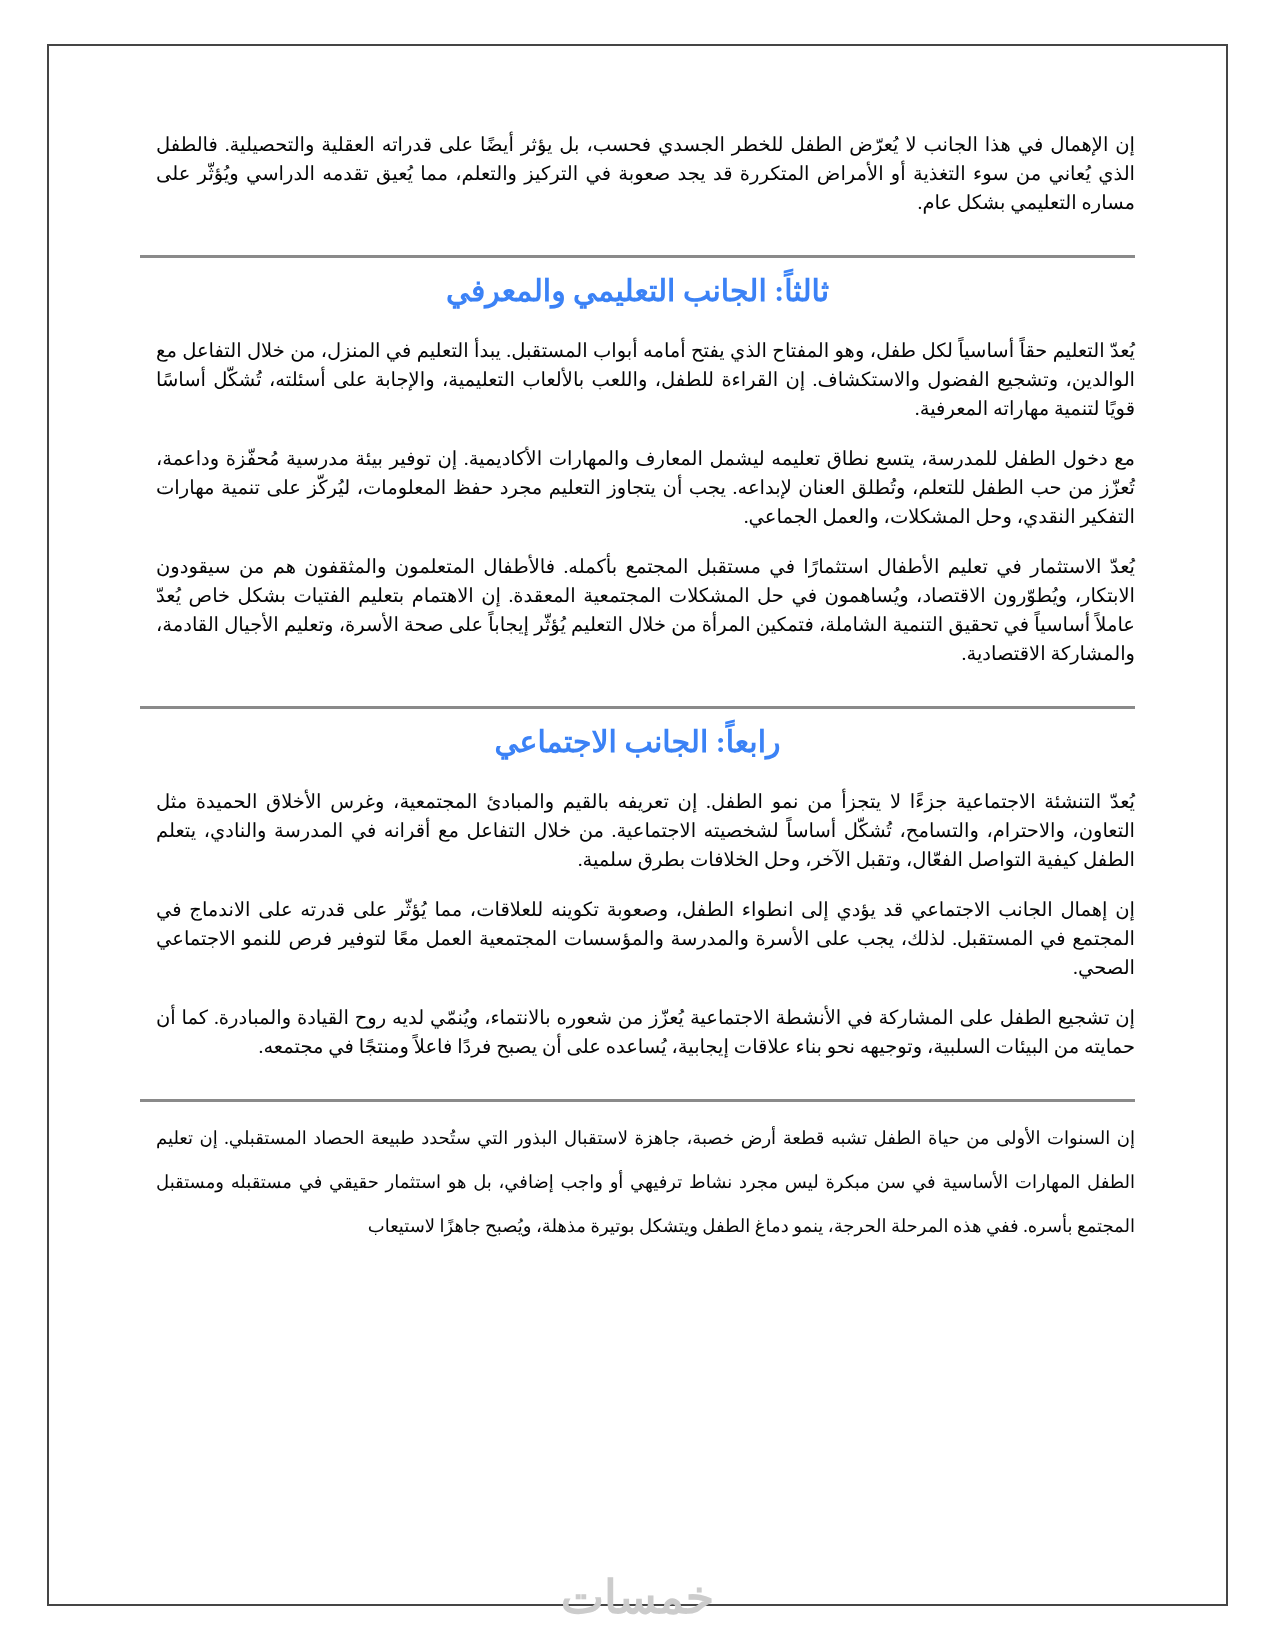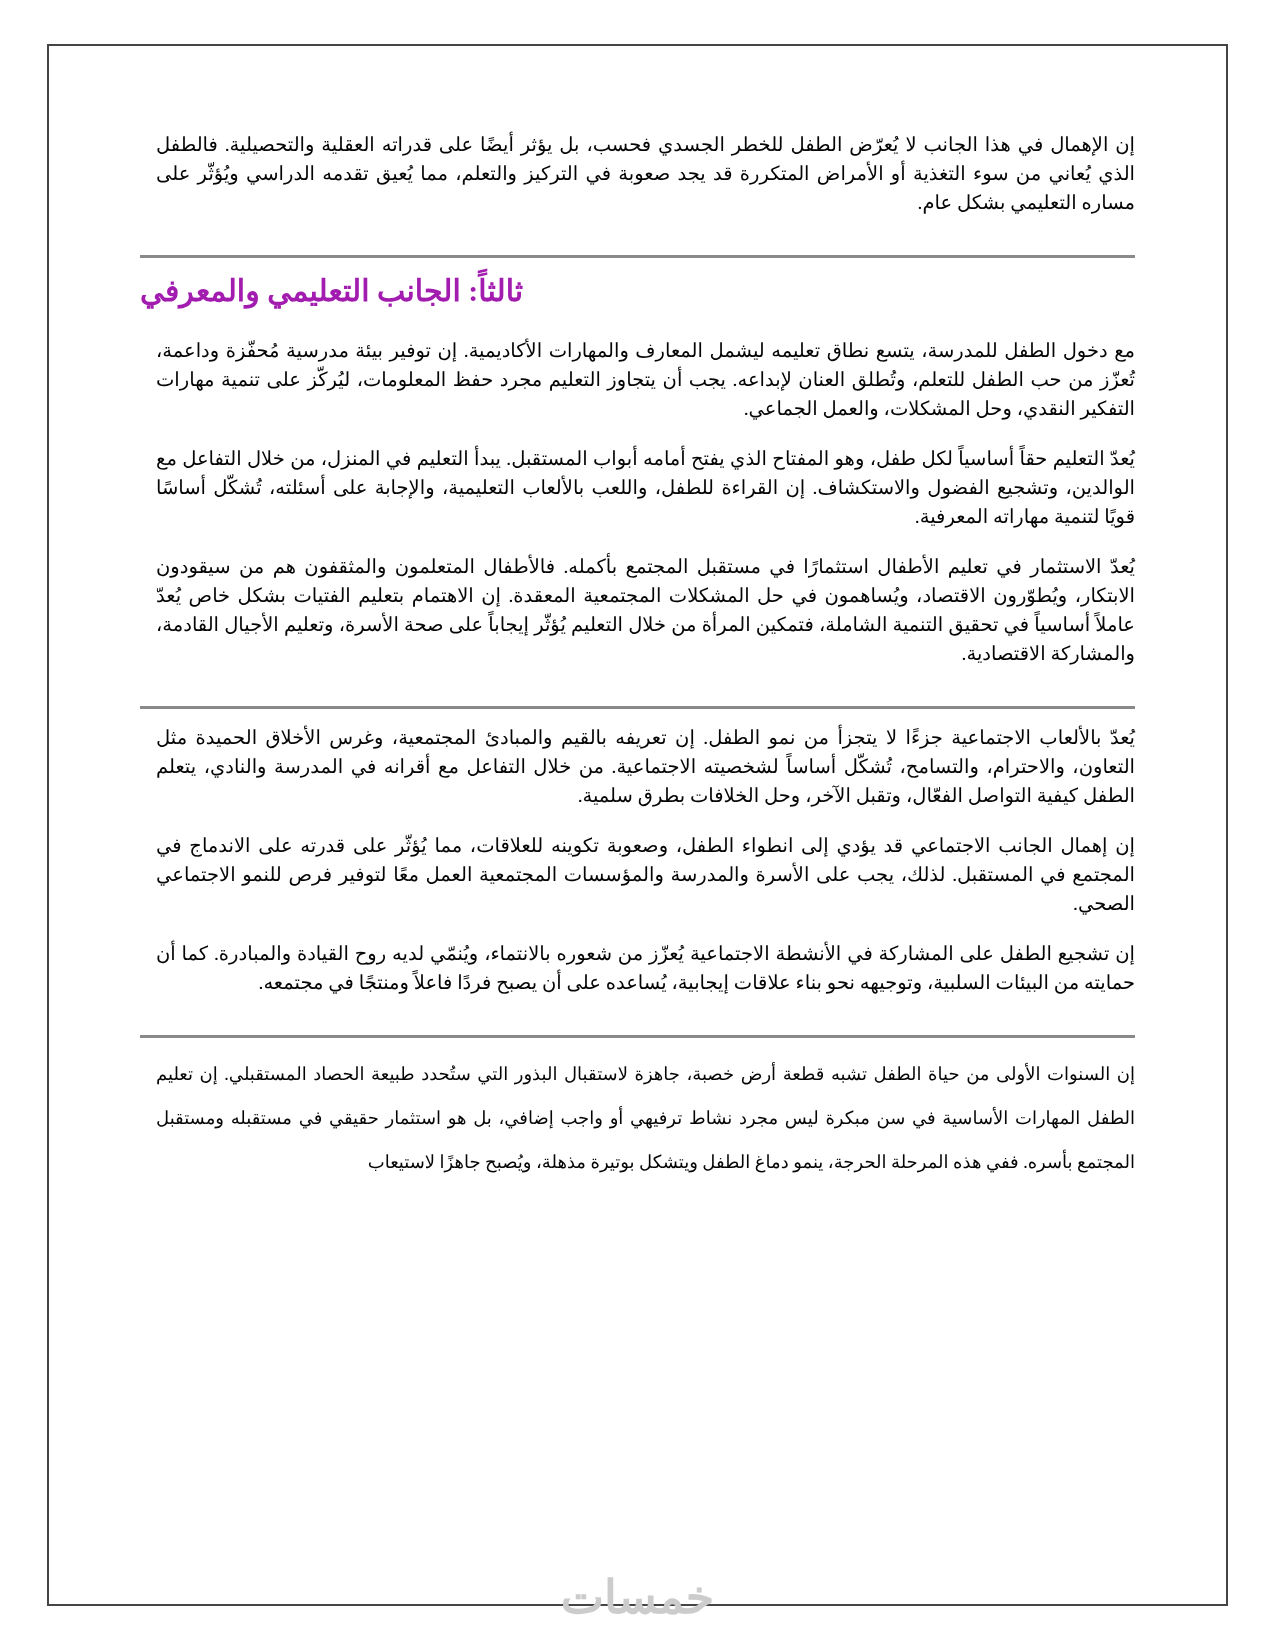--- a/index.html
+++ b/index.html
@@ -43,23 +43,23 @@
   hr.divider {
     border: none;
     border-top: 3px solid #8a8a8a;
     margin: 38px 0 14px 0;
     height: 0;
   }
   h2.section-heading {
     font-size: 30px;
     line-height: 38px;
     font-weight: bold;
-    text-align: left;
+    text-align: center;
     margin: 0 0 26px 0;
-    color: #a21caf;
+    color: #3b82f6;
   }
   p.big {
     font-size: 18px;
     line-height: 44px;
     margin-bottom: 0;
   }
   .watermark {
     position: absolute;
     left: 0;
     right: 0;
@@ -80,28 +80,29 @@
   <div class="page-border"></div>
 
   <div class="content">
 
     <p class="body">إن الإهمال في هذا الجانب لا يُعرّض الطفل للخطر الجسدي فحسب، بل يؤثر أيضًا على قدراته العقلية والتحصيلية. فالطفل الذي يُعاني من سوء التغذية أو الأمراض المتكررة قد يجد صعوبة في التركيز والتعلم، مما يُعيق تقدمه الدراسي ويُؤثّر على مساره التعليمي بشكل عام.</p>
 
     <hr class="divider">
 
     <h2 class="section-heading">ثالثاً: الجانب التعليمي والمعرفي</h2>
 
+    <p class="body">يُعدّ التعليم حقاً أساسياً لكل طفل، وهو المفتاح الذي يفتح أمامه أبواب المستقبل. يبدأ التعليم في المنزل، من خلال التفاعل مع الوالدين، وتشجيع الفضول والاستكشاف. إن القراءة للطفل، واللعب بالألعاب التعليمية، والإجابة على أسئلته، تُشكّل أساسًا قويًا لتنمية مهاراته المعرفية.</p>
     <p class="body">مع دخول الطفل للمدرسة، يتسع نطاق تعليمه ليشمل المعارف والمهارات الأكاديمية. إن توفير بيئة مدرسية مُحفّزة وداعمة، تُعزّز من حب الطفل للتعلم، وتُطلق العنان لإبداعه. يجب أن يتجاوز التعليم مجرد حفظ المعلومات، ليُركّز على تنمية مهارات التفكير النقدي، وحل المشكلات، والعمل الجماعي.</p>
-    <p class="body">يُعدّ التعليم حقاً أساسياً لكل طفل، وهو المفتاح الذي يفتح أمامه أبواب المستقبل. يبدأ التعليم في المنزل، من خلال التفاعل مع الوالدين، وتشجيع الفضول والاستكشاف. إن القراءة للطفل، واللعب بالألعاب التعليمية، والإجابة على أسئلته، تُشكّل أساسًا قويًا لتنمية مهاراته المعرفية.</p>
     <p class="body">يُعدّ الاستثمار في تعليم الأطفال استثمارًا في مستقبل المجتمع بأكمله. فالأطفال المتعلمون والمثقفون هم من سيقودون الابتكار، ويُطوّرون الاقتصاد، ويُساهمون في حل المشكلات المجتمعية المعقدة. إن الاهتمام بتعليم الفتيات بشكل خاص يُعدّ عاملاً أساسياً في تحقيق التنمية الشاملة، فتمكين المرأة من خلال التعليم يُؤثّر إيجاباً على صحة الأسرة، وتعليم الأجيال القادمة، والمشاركة الاقتصادية.</p>
 
     <hr class="divider">
 
+    <h2 class="section-heading">رابعاً: الجانب الاجتماعي</h2>
 
-    <p class="body">يُعدّ بالألعاب الاجتماعية جزءًا لا يتجزأ من نمو الطفل. إن تعريفه بالقيم والمبادئ المجتمعية، وغرس الأخلاق الحميدة مثل التعاون، والاحترام، والتسامح، تُشكّل أساساً لشخصيته الاجتماعية. من خلال التفاعل مع أقرانه في المدرسة والنادي، يتعلم الطفل كيفية التواصل الفعّال، وتقبل الآخر، وحل الخلافات بطرق سلمية.</p>
+    <p class="body">يُعدّ التنشئة الاجتماعية جزءًا لا يتجزأ من نمو الطفل. إن تعريفه بالقيم والمبادئ المجتمعية، وغرس الأخلاق الحميدة مثل التعاون، والاحترام، والتسامح، تُشكّل أساساً لشخصيته الاجتماعية. من خلال التفاعل مع أقرانه في المدرسة والنادي، يتعلم الطفل كيفية التواصل الفعّال، وتقبل الآخر، وحل الخلافات بطرق سلمية.</p>
     <p class="body">إن إهمال الجانب الاجتماعي قد يؤدي إلى انطواء الطفل، وصعوبة تكوينه للعلاقات، مما يُؤثّر على قدرته على الاندماج في المجتمع في المستقبل. لذلك، يجب على الأسرة والمدرسة والمؤسسات المجتمعية العمل معًا لتوفير فرص للنمو الاجتماعي الصحي.</p>
     <p class="body">إن تشجيع الطفل على المشاركة في الأنشطة الاجتماعية يُعزّز من شعوره بالانتماء، ويُنمّي لديه روح القيادة والمبادرة. كما أن حمايته من البيئات السلبية، وتوجيهه نحو بناء علاقات إيجابية، يُساعده على أن يصبح فردًا فاعلاً ومنتجًا في مجتمعه.</p>
 
     <hr class="divider">
 
 
     <p class="body big">إن السنوات الأولى من حياة الطفل تشبه قطعة أرض خصبة، جاهزة لاستقبال البذور التي ستُحدد طبيعة الحصاد المستقبلي. إن تعليم الطفل المهارات الأساسية في سن مبكرة ليس مجرد نشاط ترفيهي أو واجب إضافي، بل هو استثمار حقيقي في مستقبله ومستقبل المجتمع بأسره. ففي هذه المرحلة الحرجة، ينمو دماغ الطفل ويتشكل بوتيرة مذهلة، ويُصبح جاهزًا لاستيعاب</p>
 
   </div>
 

